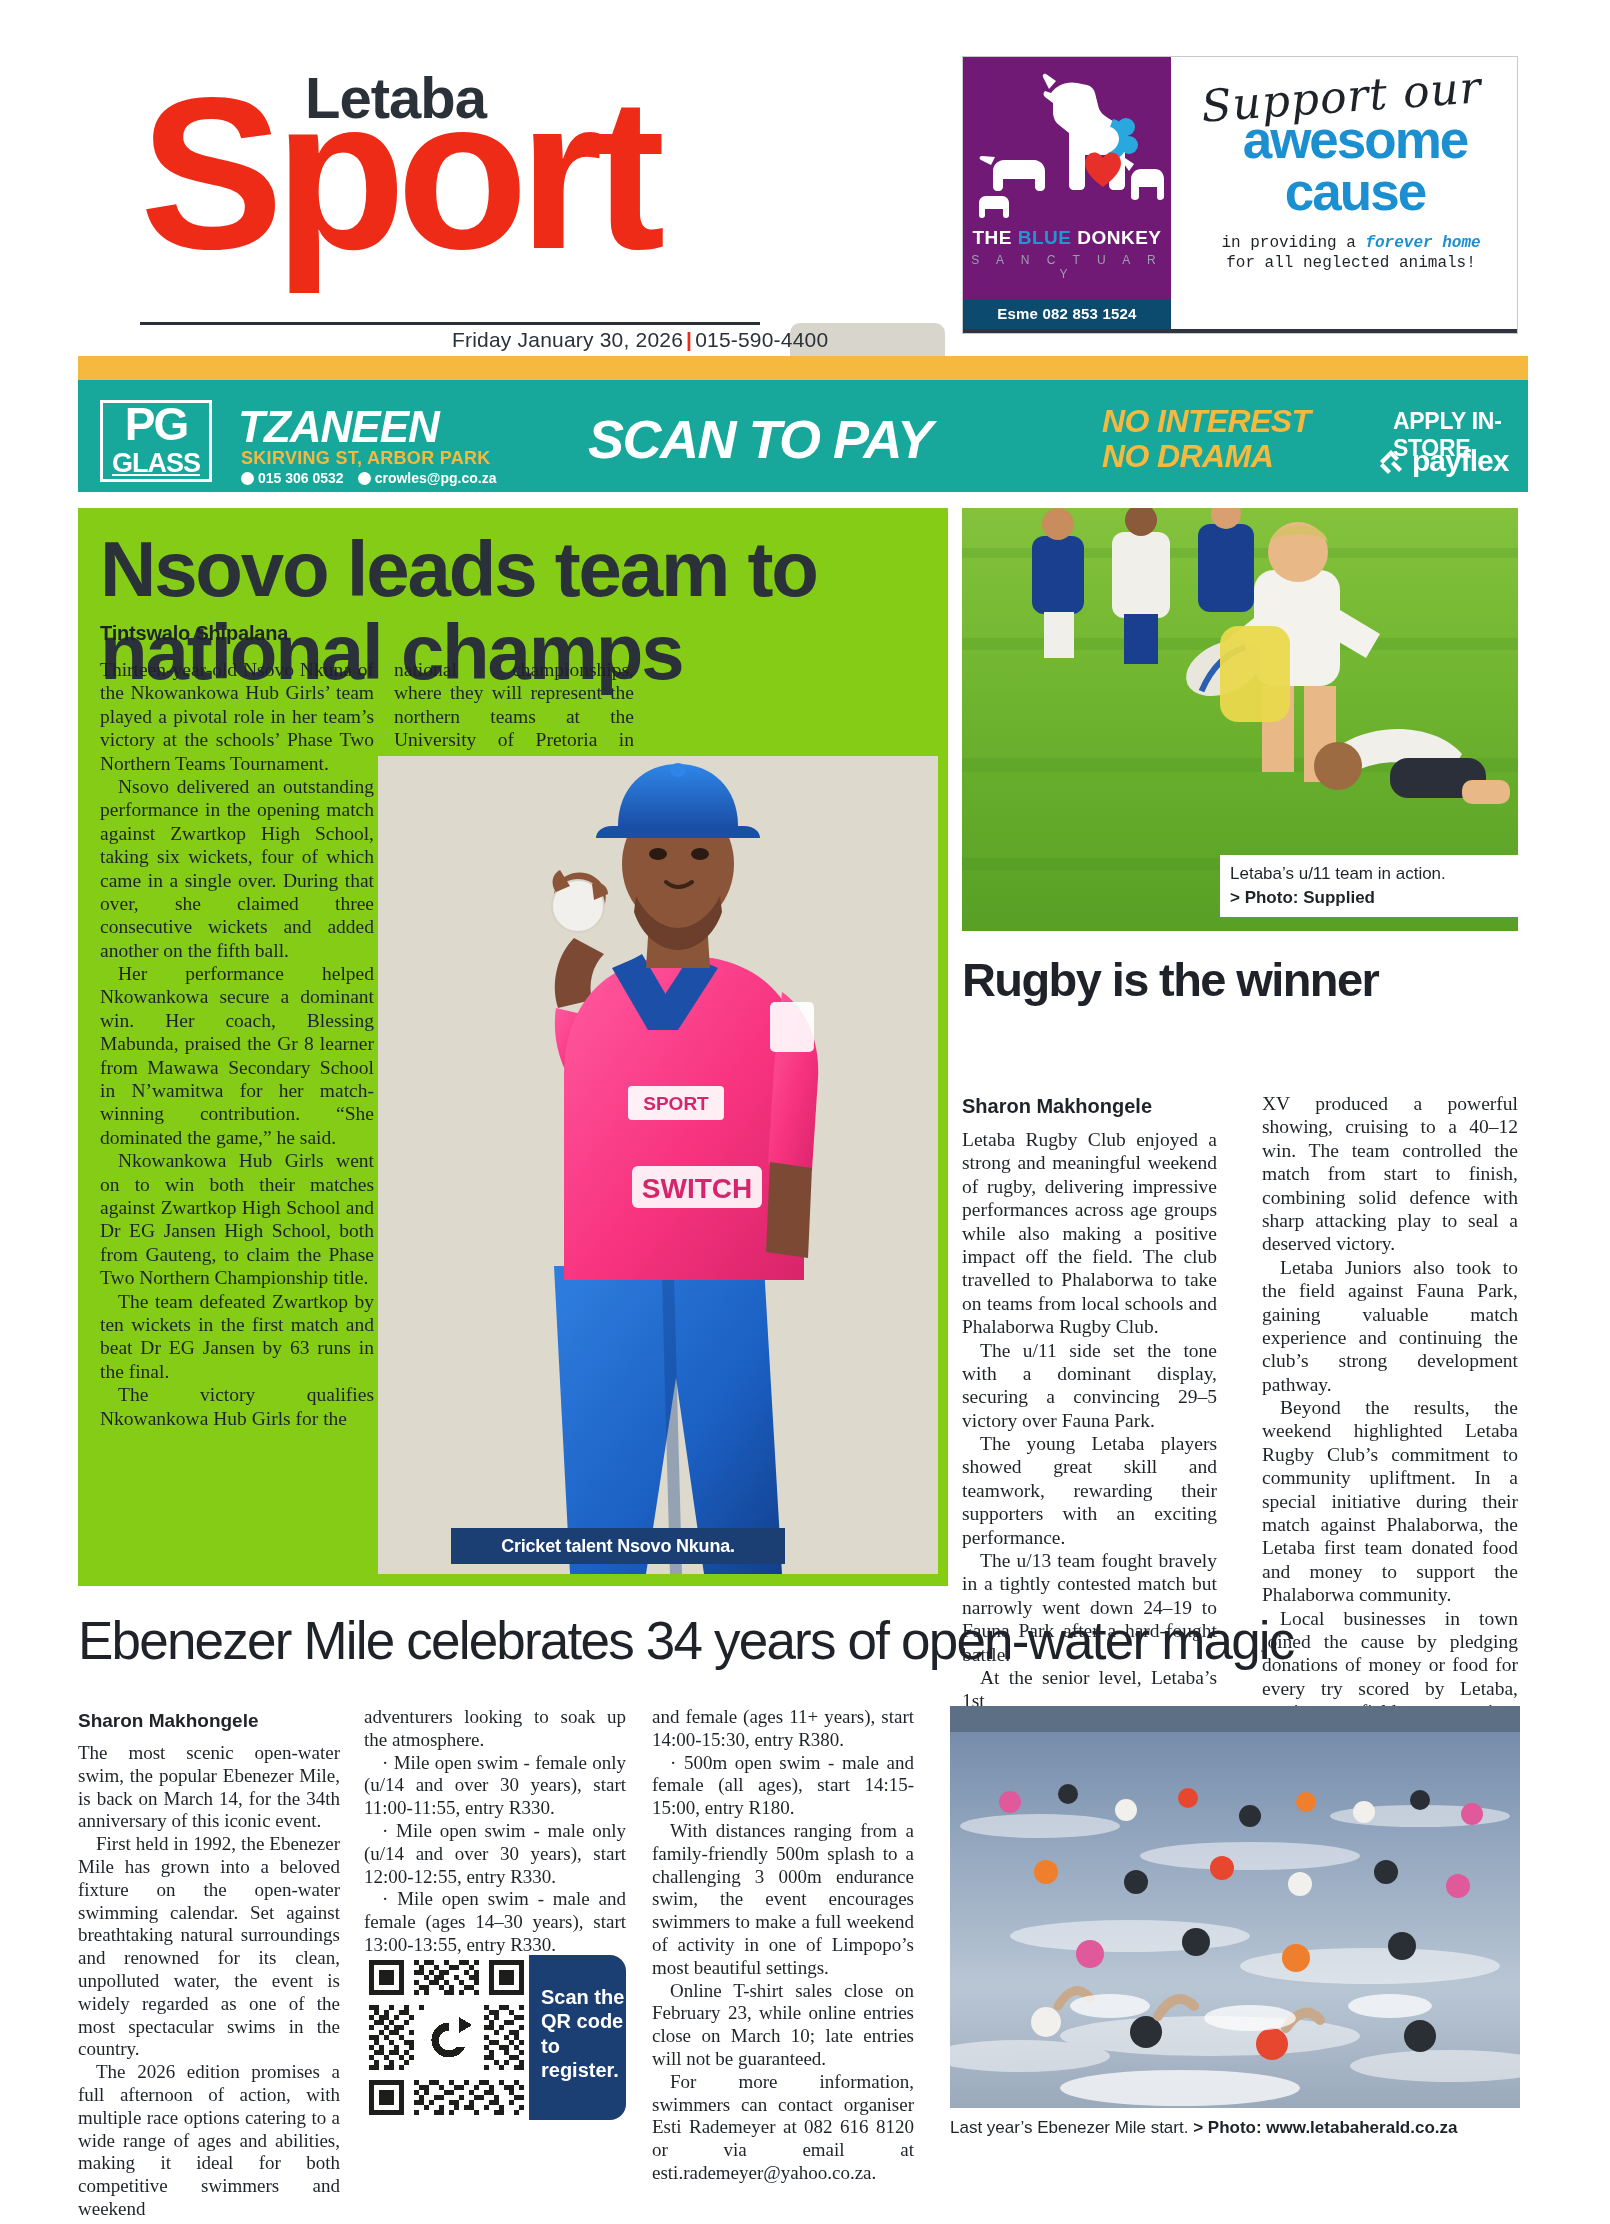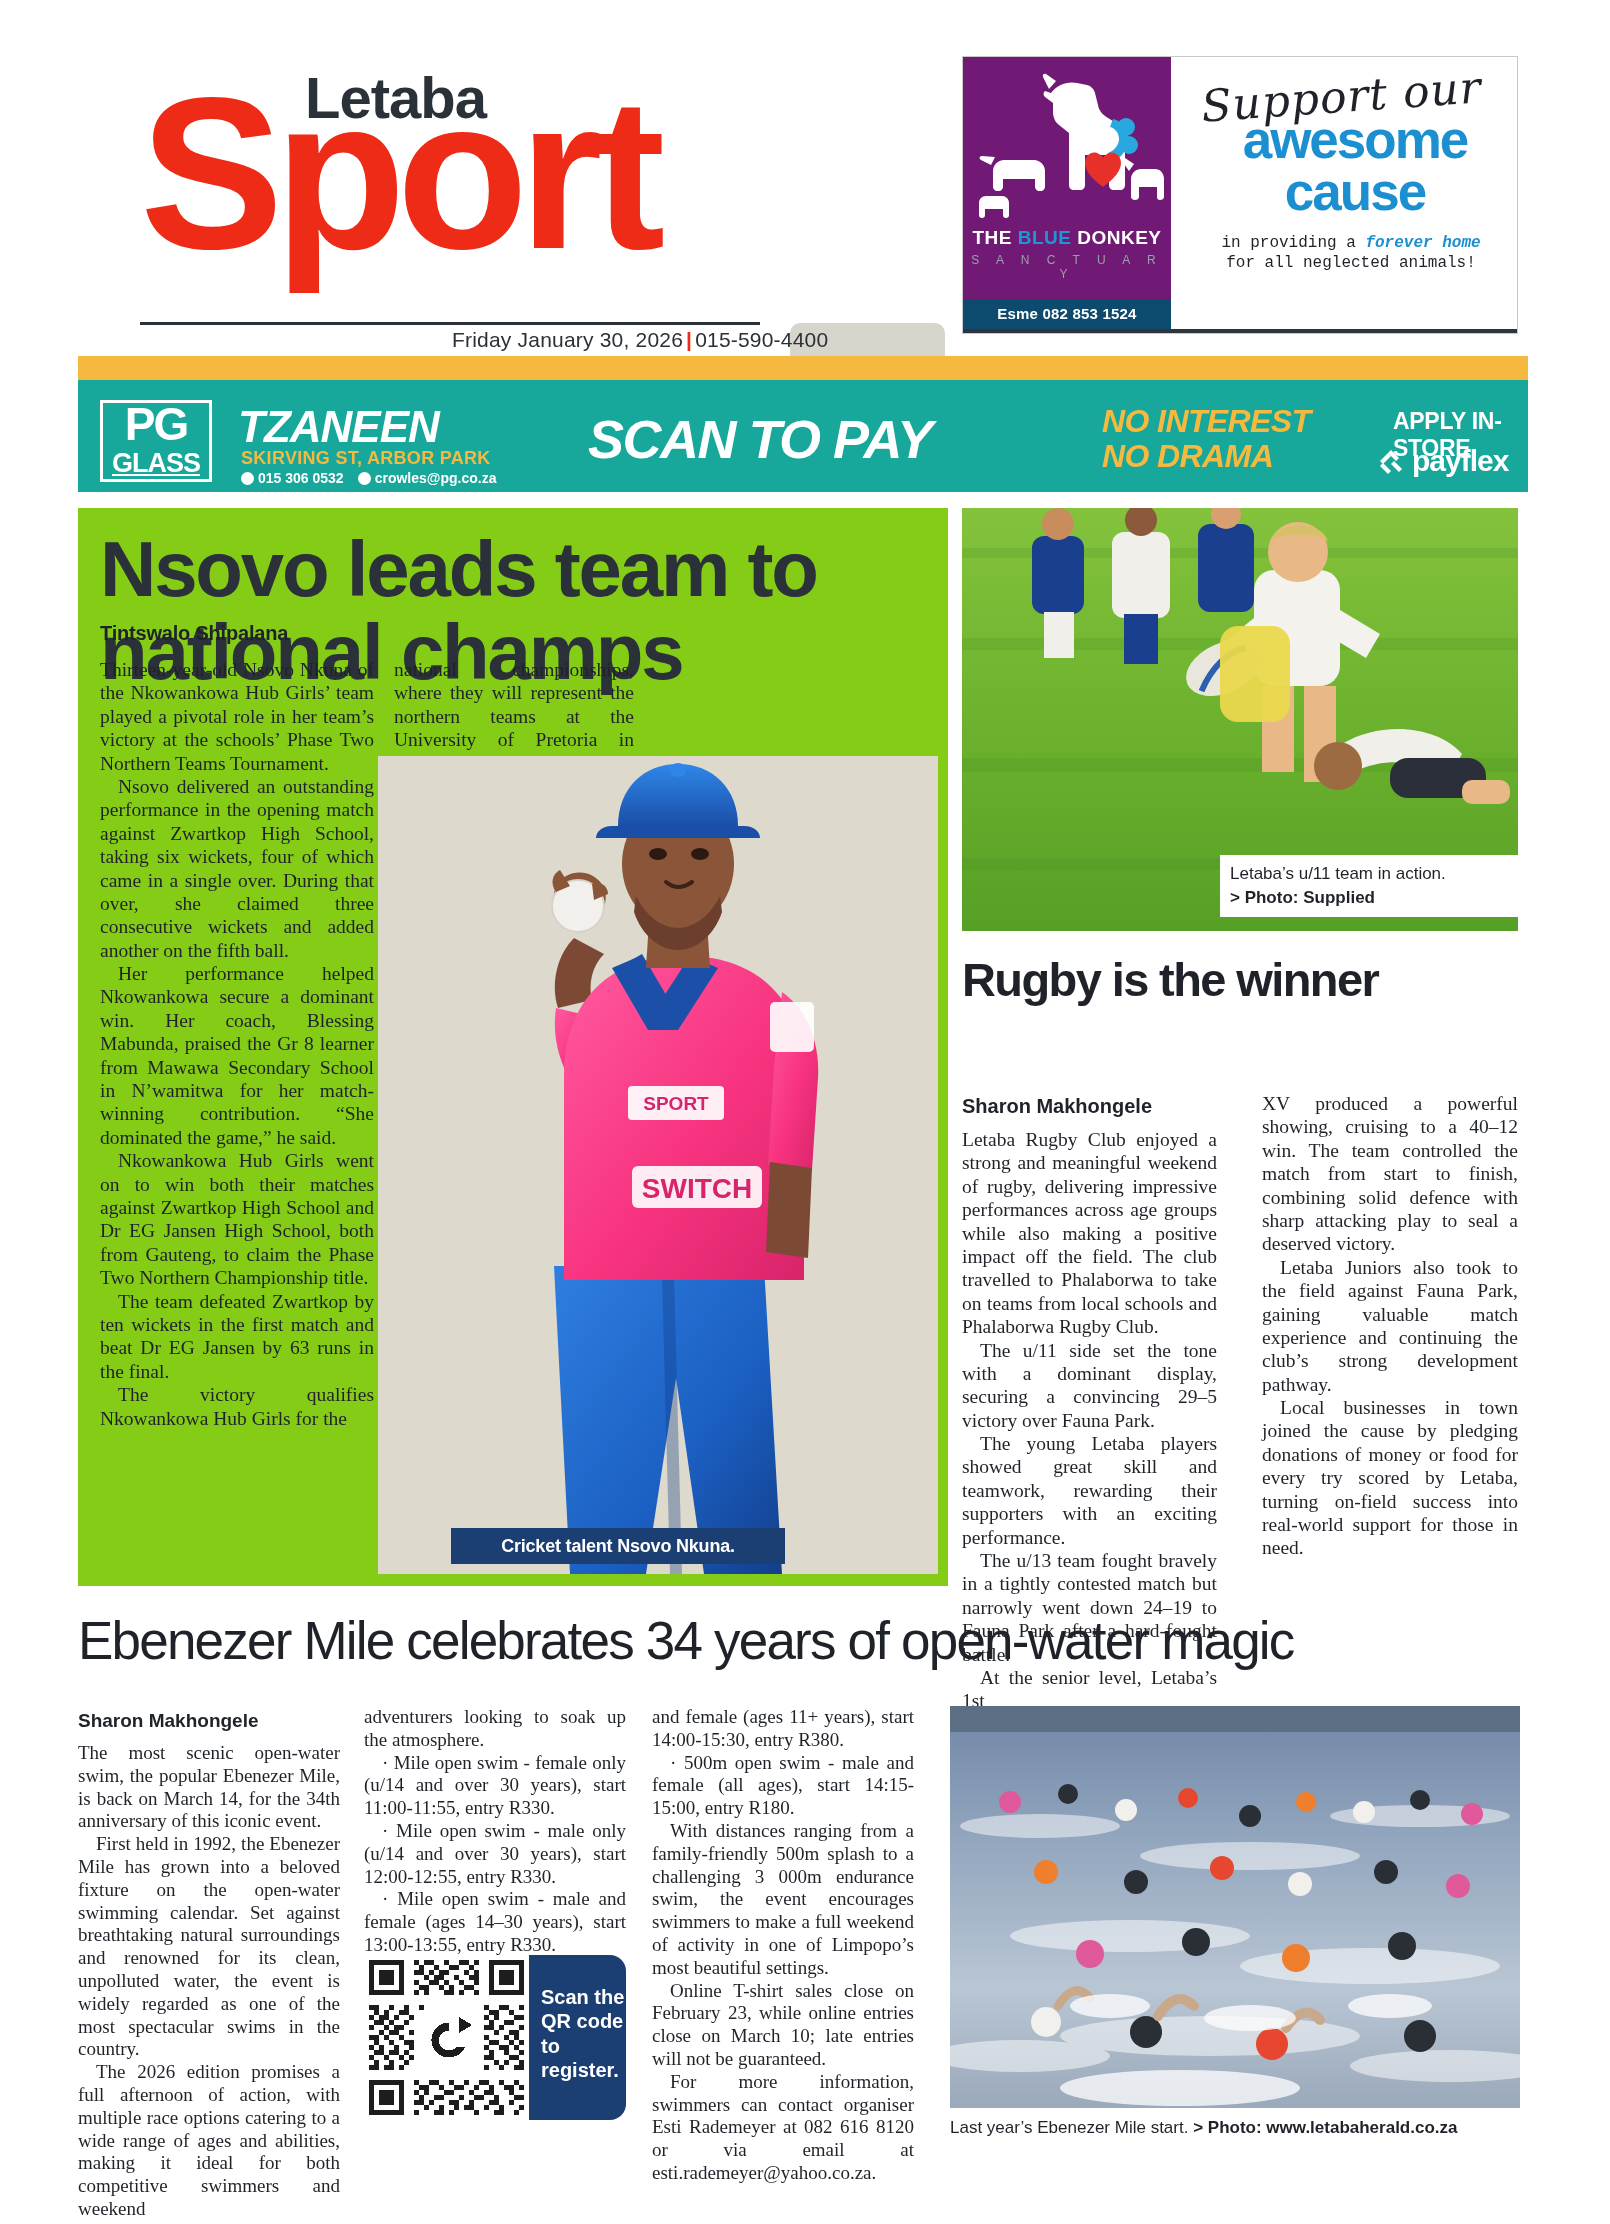--- a/index.html
+++ b/index.html
@@ -467,20 +467,21 @@
   <div class="rugby-col rugby-c1">
     <p class="first">Letaba Rugby Club enjoyed a strong and meaningful weekend of rugby, delivering impressive performances across age groups while also making a positive impact off the field. The club travelled to Phalaborwa to take on teams from local schools and Phalaborwa Rugby Club.</p>
     <p>The u/11 side set the tone with a dominant display, securing a convincing 29–5 victory over Fauna Park.</p>
     <p>The young Letaba players showed great skill and teamwork, rewarding their supporters with an exciting performance.</p>
     <p>The u/13 team fought bravely in a tightly contested match but narrowly went down 24–19 to Fauna Park after a hard-fought battle.</p>
     <p>At the senior level, Letaba’s 1st</p>
   </div>
   <div class="rugby-col rugby-c2">
     <p class="first">XV produced a powerful showing, cruising to a 40–12 win. The team controlled the match from start to finish, combining solid defence with sharp attacking play to seal a deserved victory.</p>
     <p>Letaba Juniors also took to the field against Fauna Park, gaining valuable match experience and continuing the club’s strong development pathway.</p>
+    <p>Beyond the results, the weekend highlighted Letaba Rugby Club’s commitment to community upliftment. In a special initiative during their match against Phalaborwa, the Letaba first team donated food and money to support the Phalaborwa community.</p>
     <p>Local businesses in town joined the cause by pledging donations of money or food for every try scored by Letaba, turning on-field success into real-world support for those in need.</p>
   </div>
 
   <div class="eben-head">Ebenezer Mile celebrates 34 years of open-water magic</div>
   <div class="eben-byline">Sharon Makhongele</div>
 
   <div class="eben-col eben-c1">
     <p class="first">The most scenic open-water swim, the popular Ebenezer Mile, is back on March 14, for the 34th anniversary of this iconic event.</p>
     <p>First held in 1992, the Ebenezer Mile has grown into a beloved fixture on the open-water swimming calendar. Set against breathtaking natural surroundings and renowned for its clean, unpolluted water, the event is widely regarded as one of the most spectacular swims in the country.</p>
     <p>The 2026 edition promises a full afternoon of action, with multiple race options catering to a wide range of ages and abilities, making it ideal for both competitive swimmers and weekend</p>

